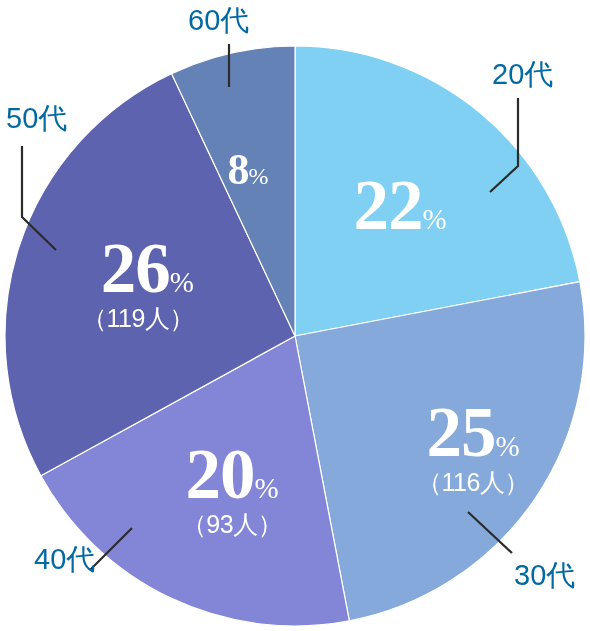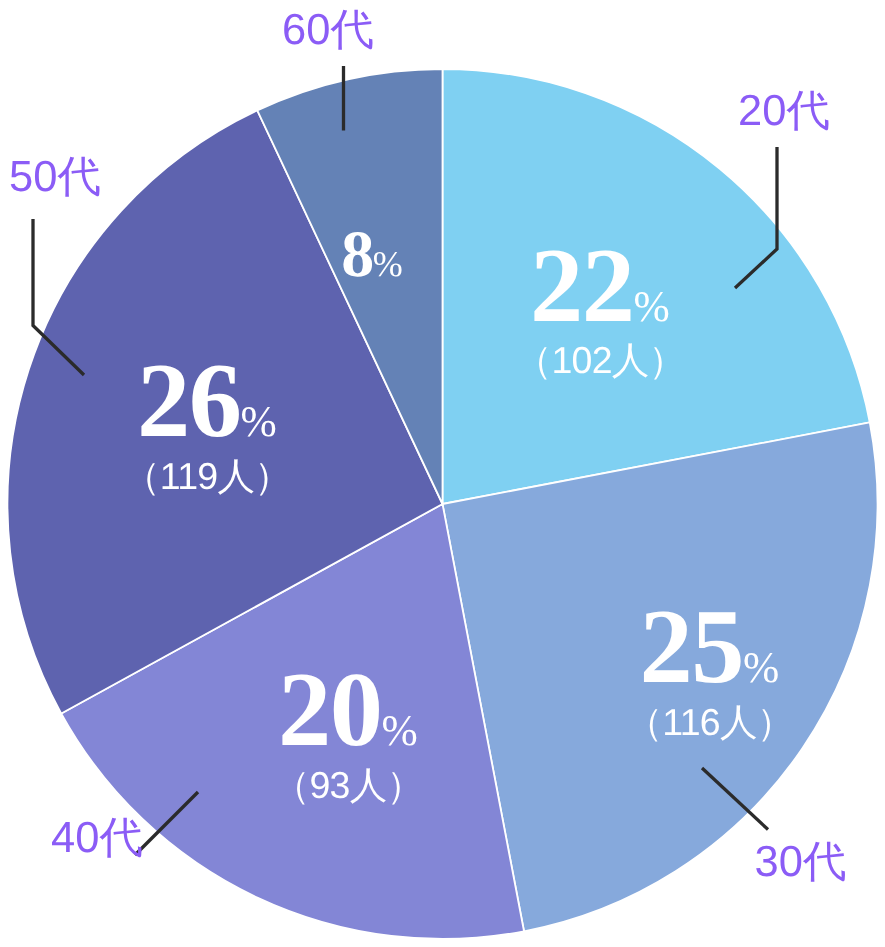--- a/index.html
+++ b/index.html
@@ -36,21 +36,21 @@
   .leader-line {
     stroke: #2b2b2b;
     stroke-width: 2.2;
     fill: none;
     stroke-linecap: butt;
     stroke-linejoin: miter;
   }
   
   .cat-label {
     position: absolute;
-    color: #8b5cf6;
+    color: #0369a1;
     font-family: "Liberation Sans", sans-serif;
     font-size: 29px;
     font-weight: 400;
     letter-spacing: 0px;
     white-space: nowrap;
     line-height: 1;
   }
   
   .value-group {
     position: absolute;
@@ -110,39 +110,38 @@
         <path d="M 468 512 L 512 553" class="leader-line"></path>
         <path d="M 132 528 L 90 570" class="leader-line"></path>
         <path d="M 22 146 L 22 217 L 56 250" class="leader-line"></path>
         <path d="M 229 44 L 229 87" class="leader-line"></path>
       </g>
   </svg>
 
   <div id="value-labels">
       <div class="value-group" style="left: 400px; top: 206px;">
         <span class="value-row"><span class="pct-num">22</span><span class="pct-sign">%</span></span>
-        <span class="count-row">（102人）</span>
       </div>
       <div class="value-group" style="left: 437px; top: 447px; margin-left: 36px;">
         <span class="value-row"><span class="pct-num">25</span><span class="pct-sign">%</span></span>
         <span class="count-row">（116人）</span>
       </div>
       <div class="value-group" style="left: 232px; top: 489px;">
         <span class="value-row"><span class="pct-num">20</span><span class="pct-sign">%</span></span>
         <span class="count-row">（93人）</span>
       </div>
-      <div class="value-group" style="left: 138px; top: 283px;">
+      <div class="value-group" style="left: 138px; top: 283px; text-align: right;">
         <span class="value-row"><span class="pct-num">26</span><span class="pct-sign">%</span></span>
         <span class="count-row">（119人）</span>
       </div>
       <div class="value-group small" style="left: 248px; top: 170px;">
         <span class="value-row"><span class="pct-num">8</span><span class="pct-sign">%</span></span>
       </div>
     </div>
   <div id="cat-labels">
       <div class="cat-label" style="left: 492px; top: 60px;">20代</div>
-      <div class="cat-label" style="left: 503px; top: 561px;">30代</div>
+      <div class="cat-label" style="left: 514px; top: 561px;">30代</div>
       <div class="cat-label" style="left: 34px; top: 545px;">40代</div>
       <div class="cat-label" style="left: 6px; top: 104px;">50代</div>
       <div class="cat-label" style="left: 188px; top: 6px;">60代</div>
     </div>
 
 </div>
 
 </body></html>

